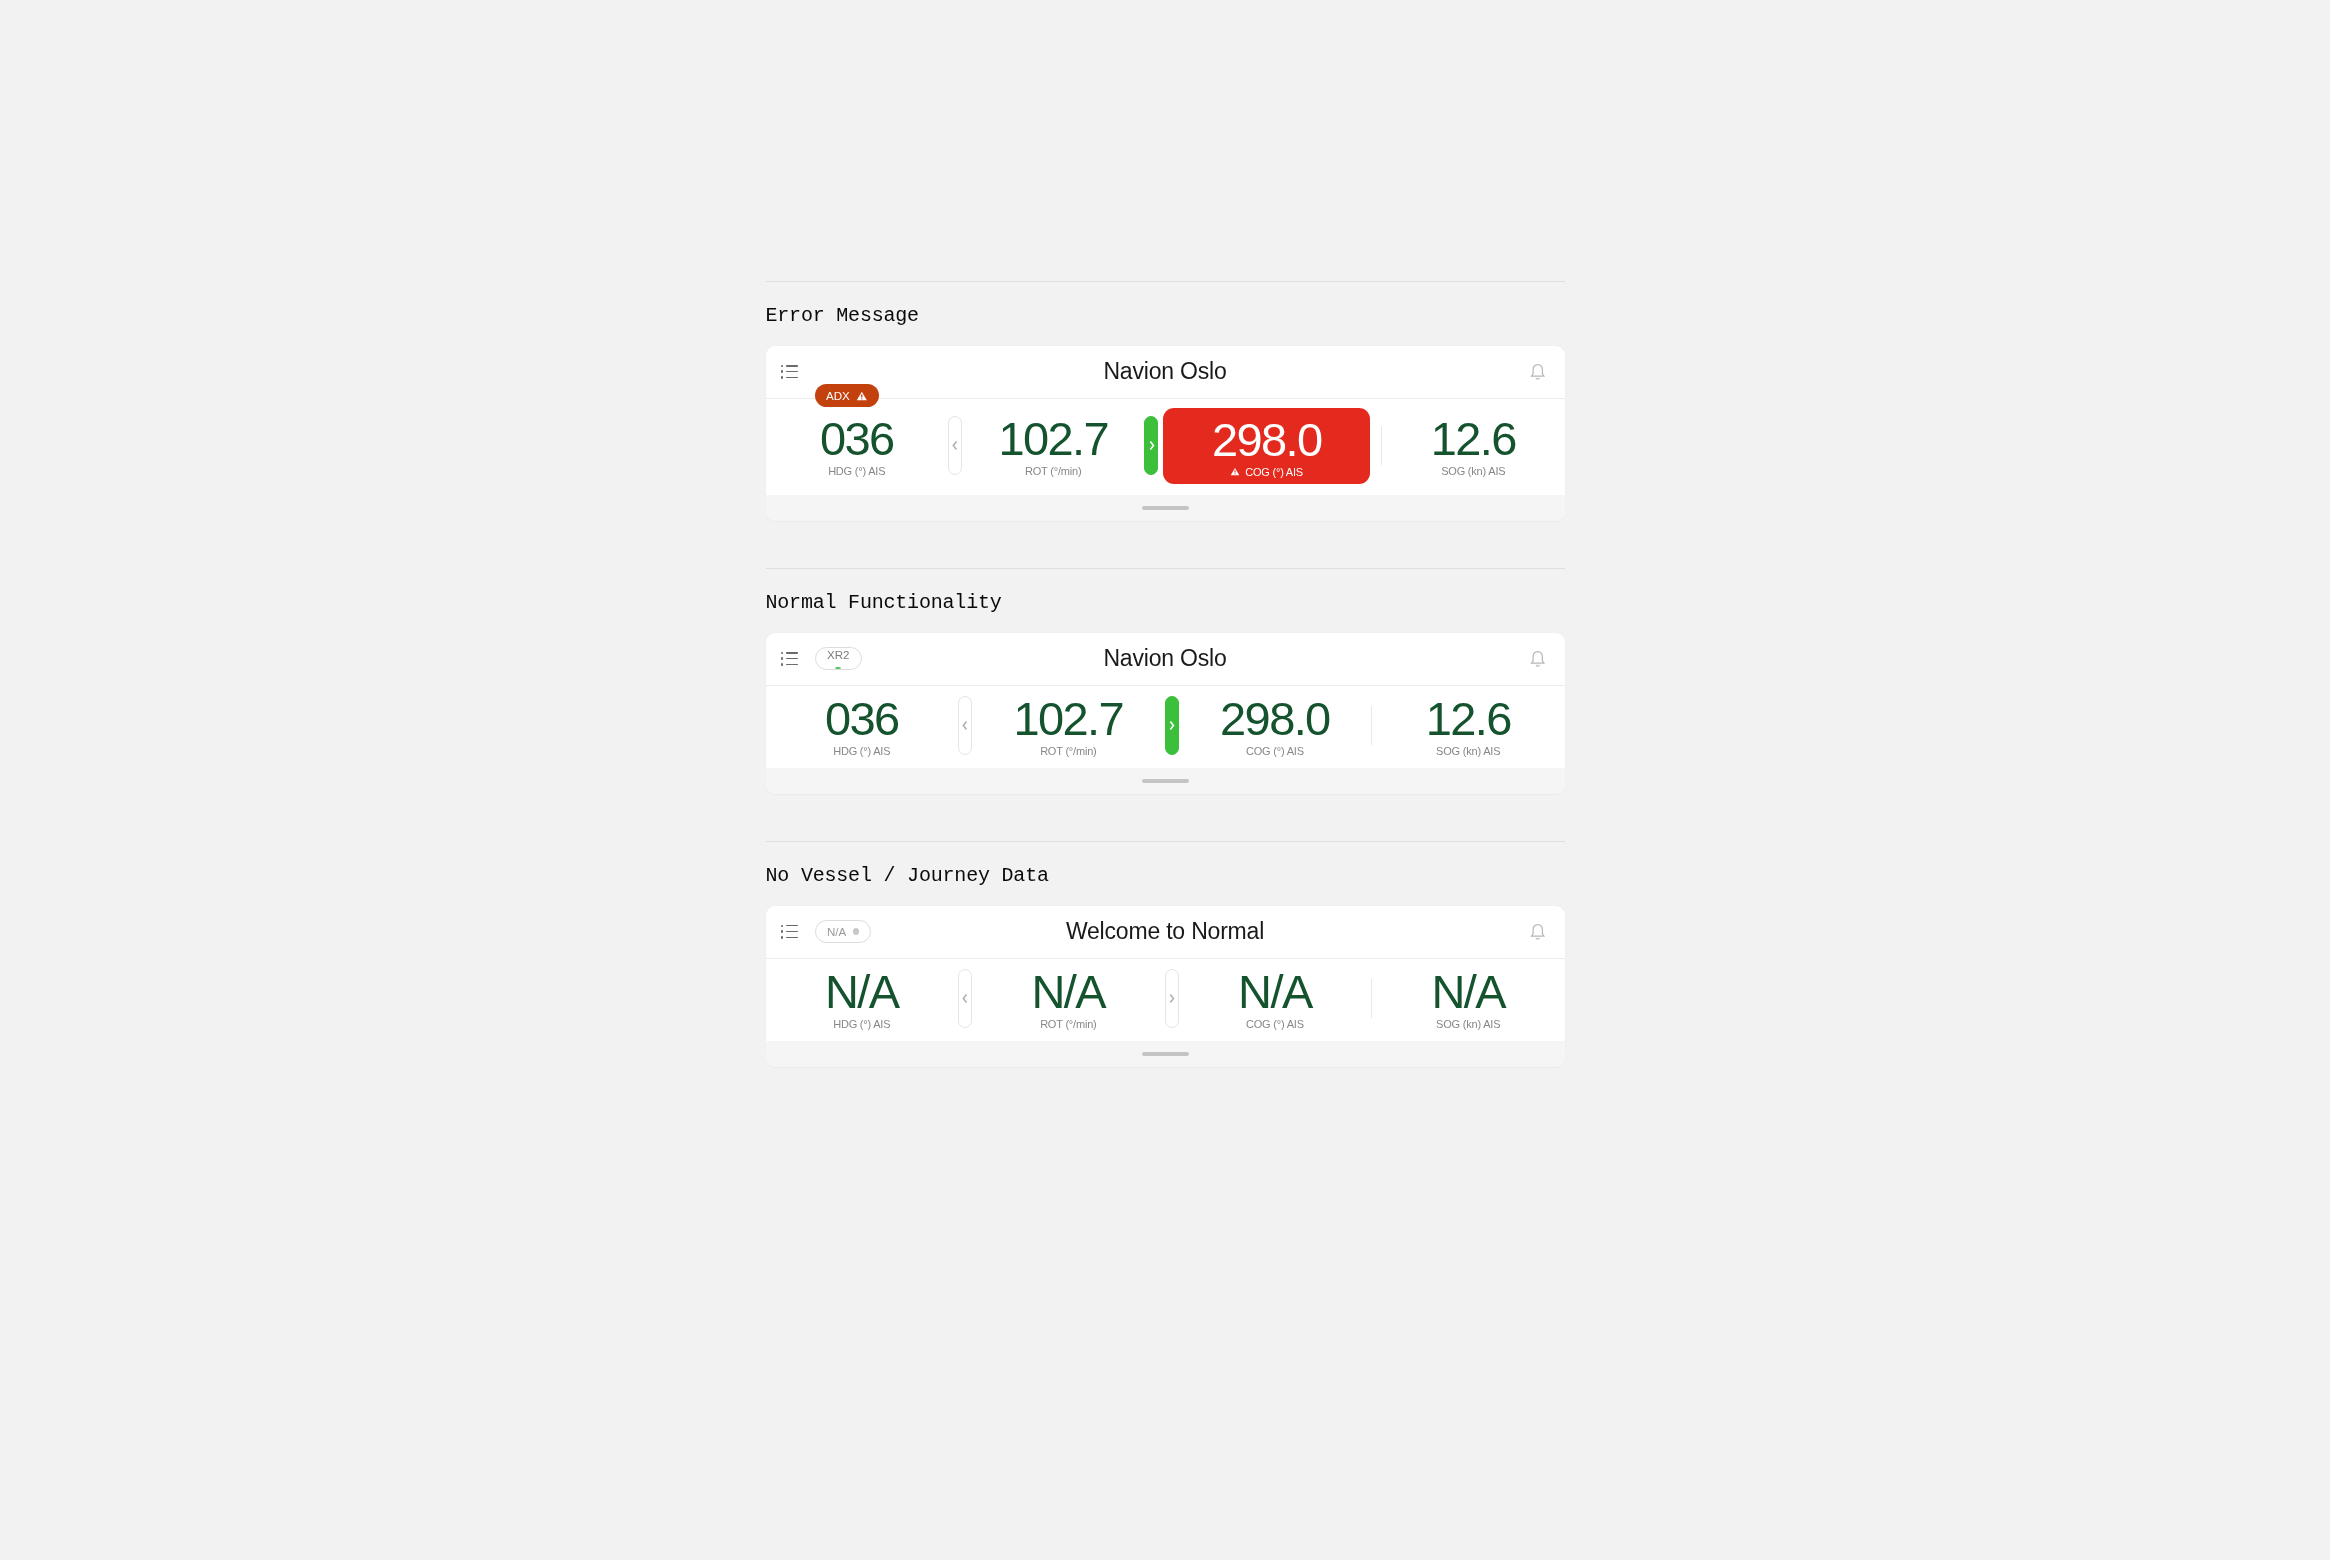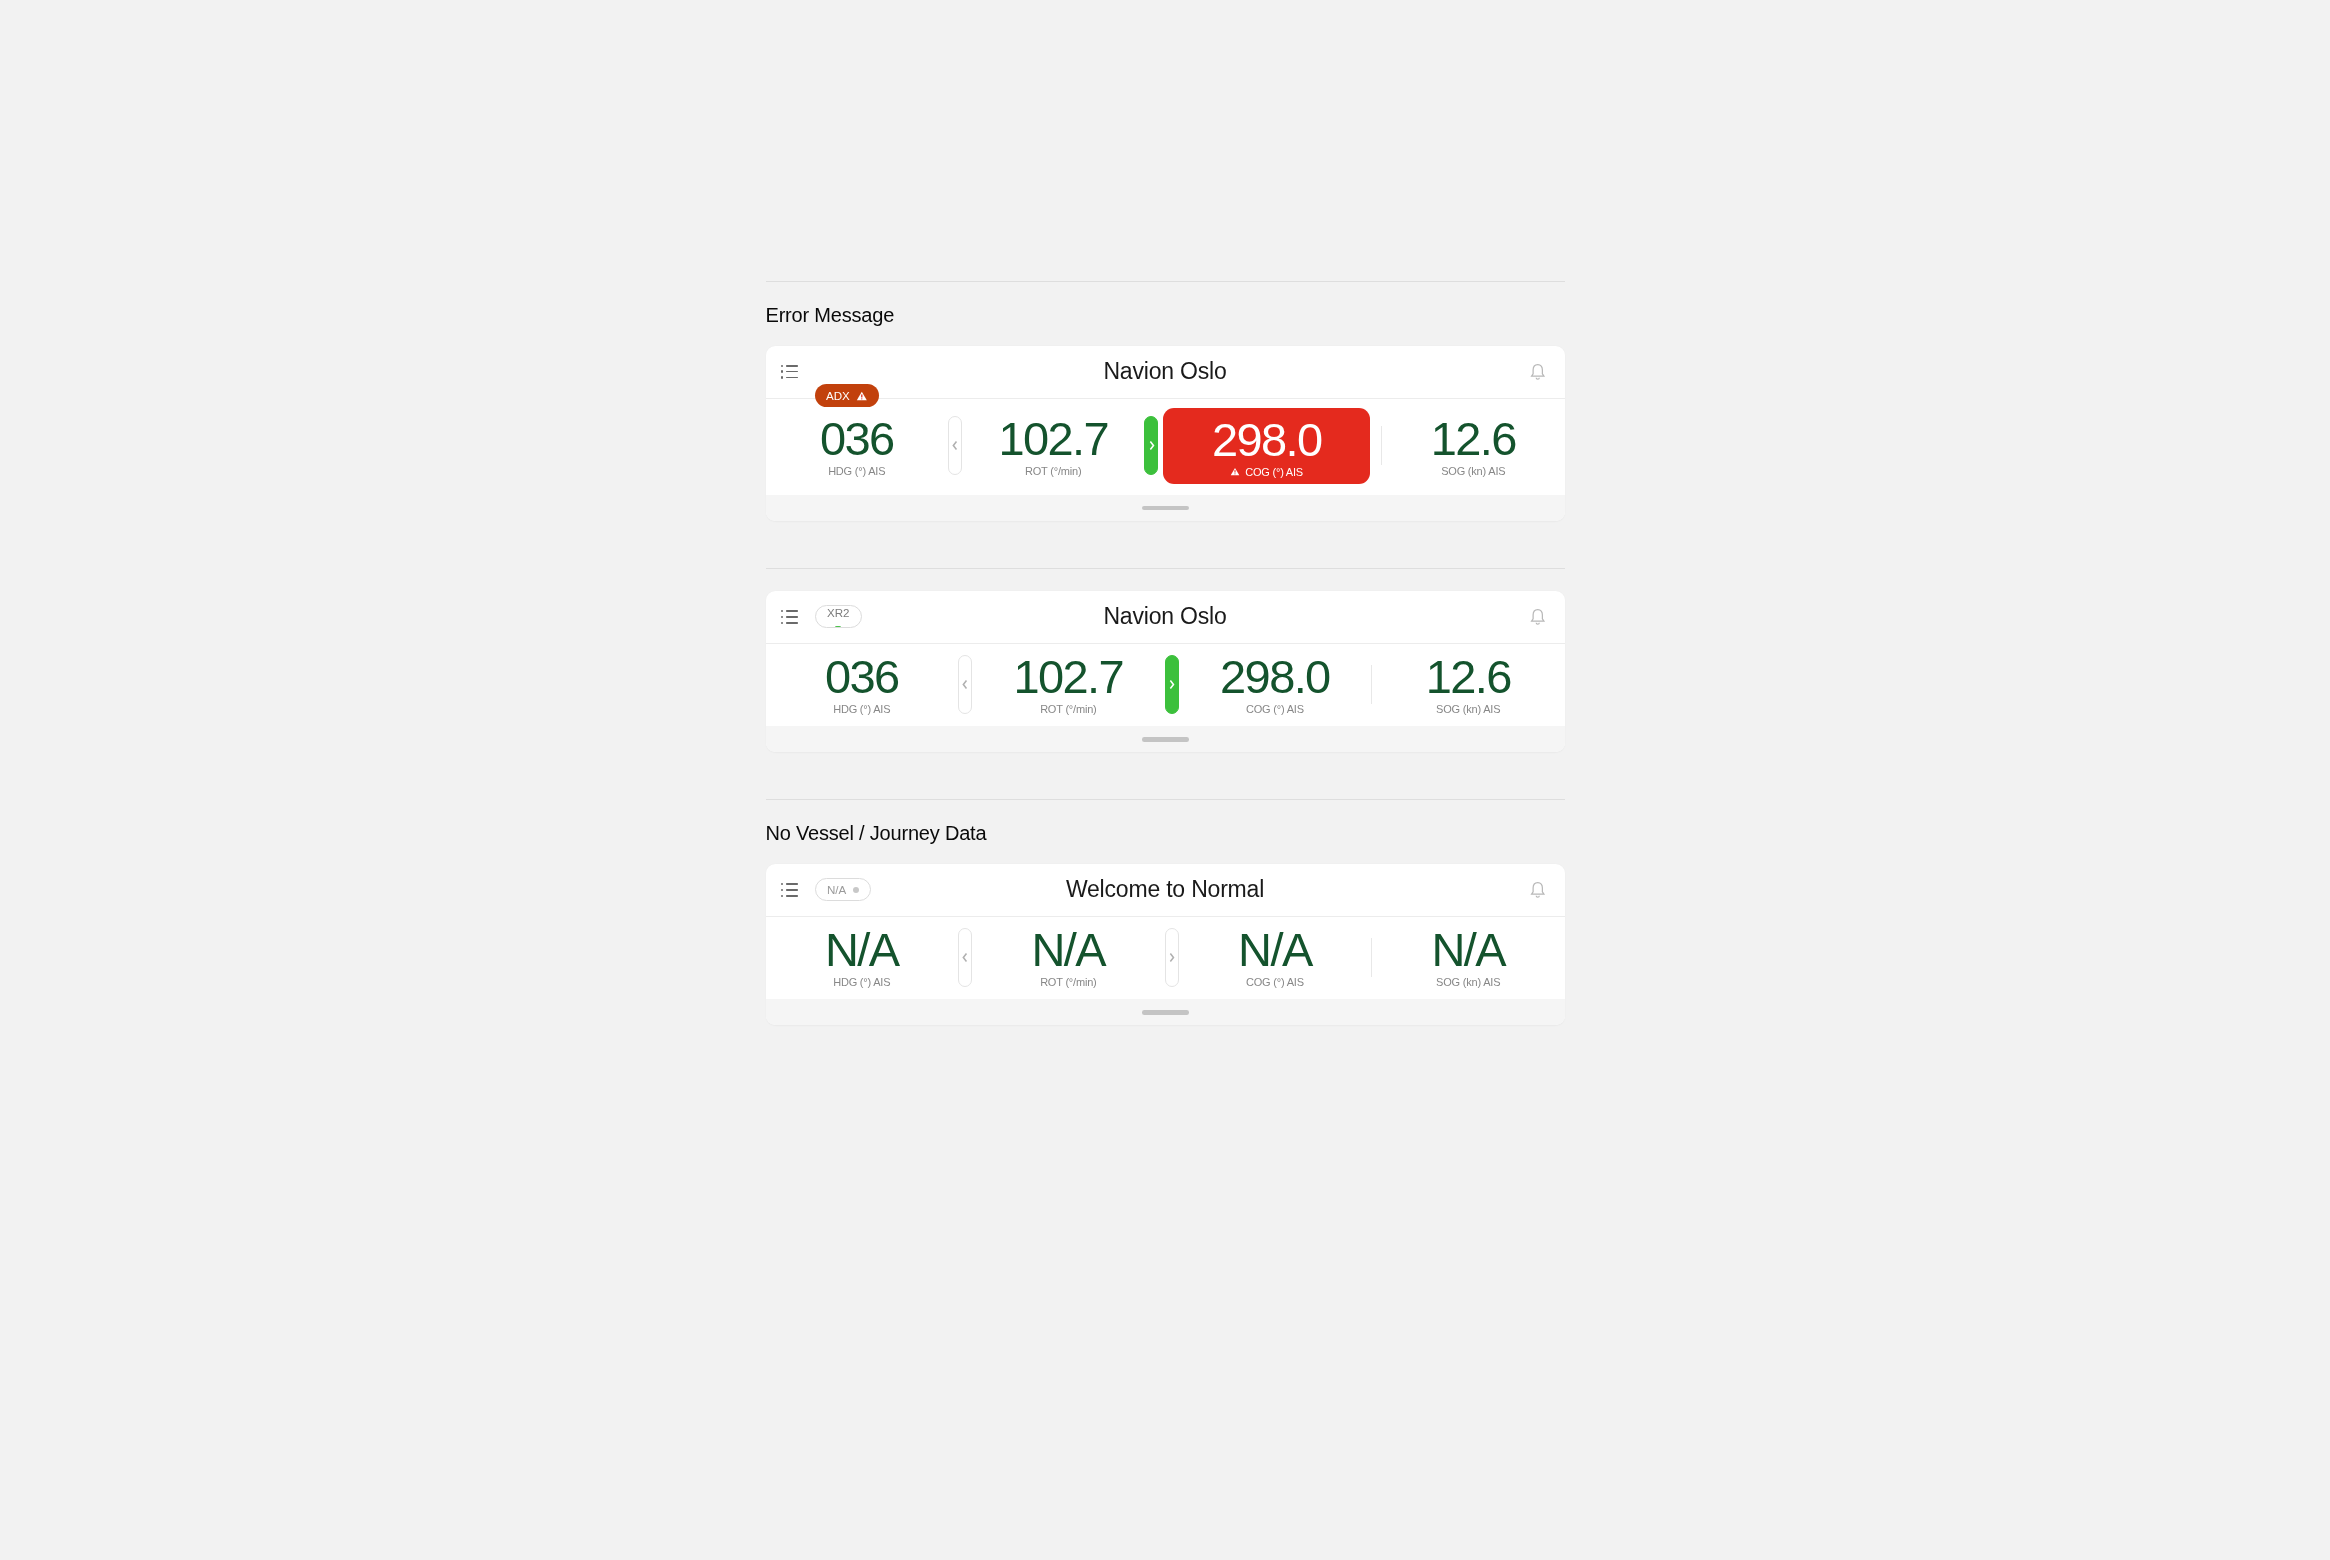--- a/index.html
+++ b/index.html
@@ -31,20 +31,21 @@
       border-top: 0.8px solid #dedede;
       margin-bottom: 22px;
     }
     
     .section-title {
       font-size: 20px;
       font-weight: 400;
       color: #0a0a0a;
       margin-bottom: 18.6px;
       letter-spacing: -0.2px;
+      font-family: Liberation Mono, monospace;
     }
     
     .panel {
       background: #ffffff;
       border-radius: 9.3px;
       overflow: hidden;
       box-shadow: 0 0.8px 1.6px rgba(0,0,0,0.04);
     }
     
     .panel-header {
@@ -331,20 +332,21 @@
         </div>
       </div>
       <div class="panel-footer">
         <div class="handle"></div>
       </div>
     </div>
   </div>
 
   <div class="section">
     <hr class="section-divider">
+    <h2 class="section-title">Normal Functionality</h2>
     <div class="panel">
       <div class="panel-header">
         <div class="menu-icon">
           <div>
               <span class="menu-dot"></span>
               <span class="menu-line"></span>
             </div>
           <div>
               <span class="menu-dot"></span>
               <span class="menu-line"></span>

